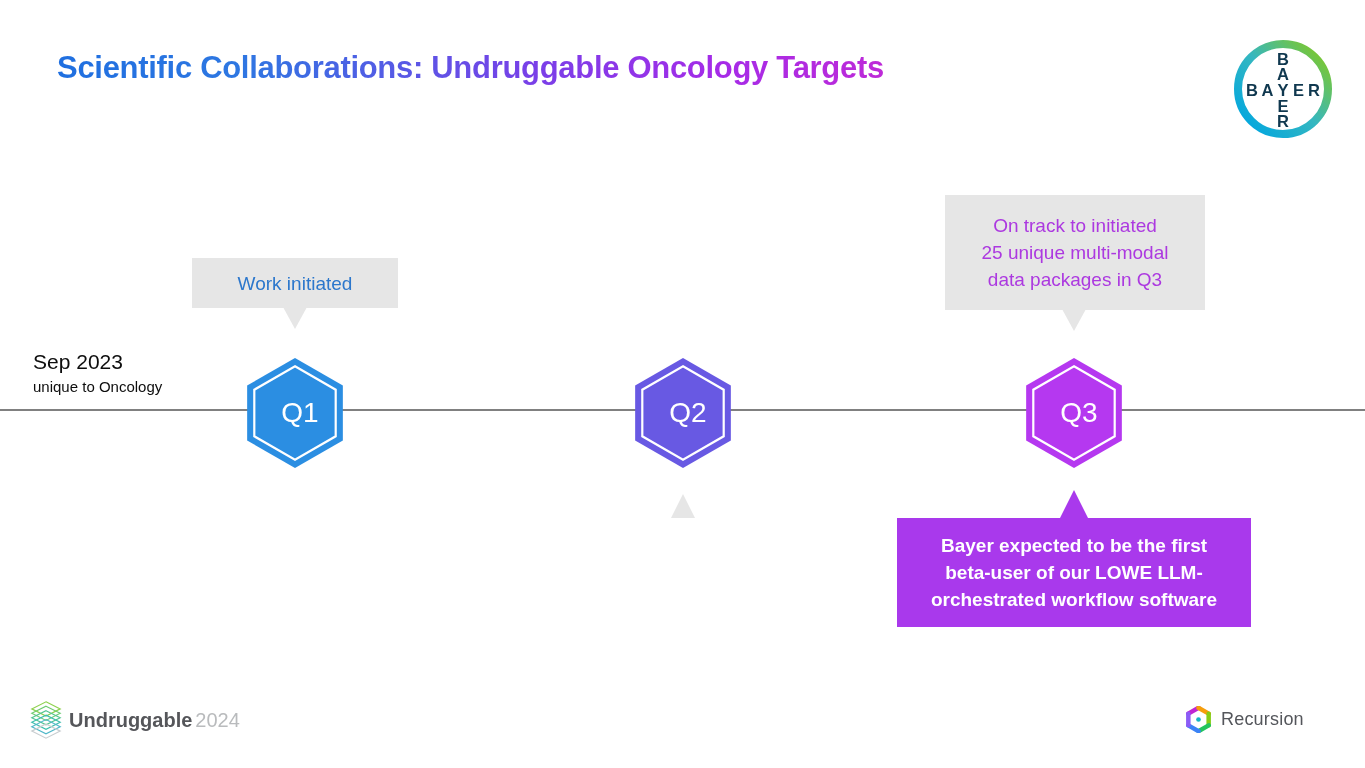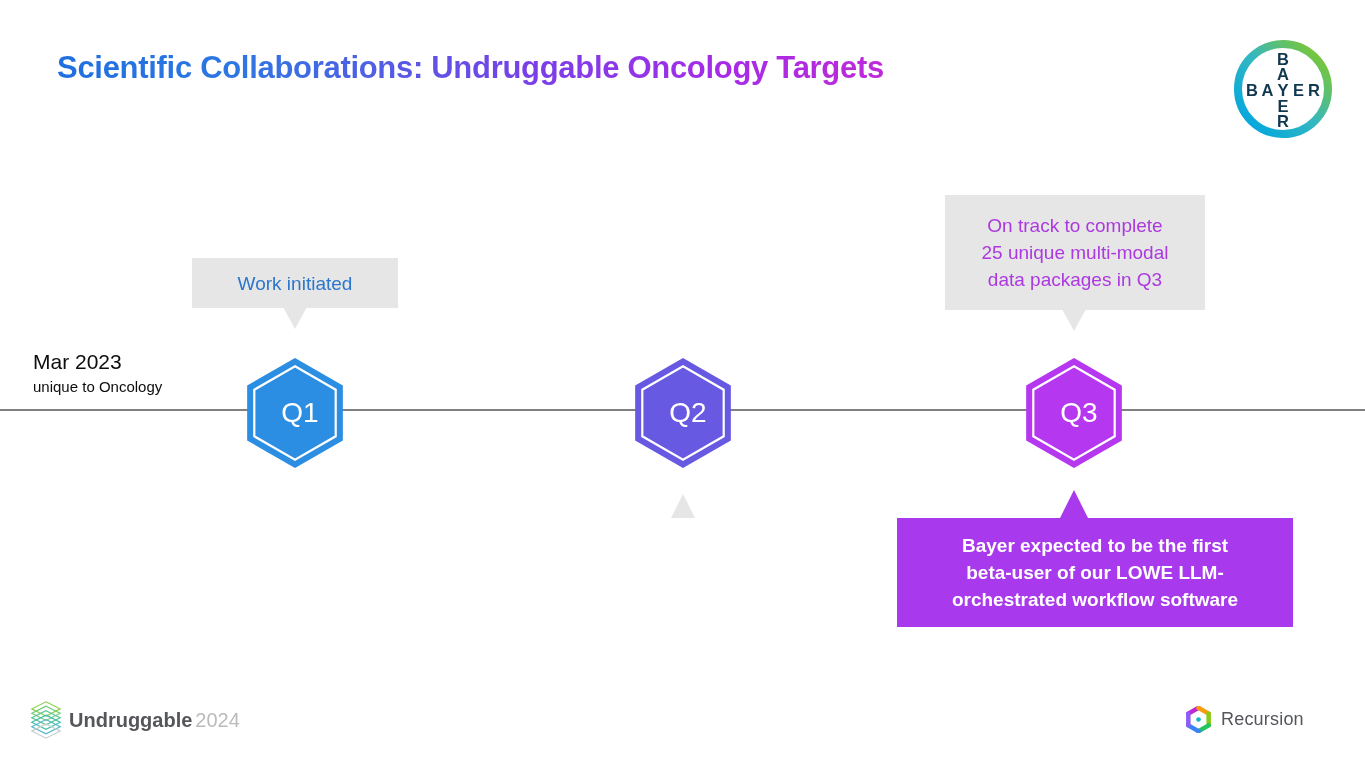--- a/index.html
+++ b/index.html
@@ -88,40 +88,40 @@
         <text x="50" y="35">A</text>
         <text x="50" y="66.5">E</text>
         <text x="50" y="82">R</text>
       </g>
     </svg>
   </div>
 
   <div class="tl-line"></div>
 
   <div class="start-label">
-    <div class="start-date">Mar 2023</div>
+    <div class="start-date">Sep 2023</div>
     <div class="start-note">unique to Oncology</div>
   </div>
 
   <div class="callout gray-bg c-q1" style="left:192px; top:258px; width:206px; height:50px;">
     <div class="c-line">Work initiated</div>
   </div>
   <div class="tail tail-down-gray" style="left:283px; top:307px;"></div>
 
   <div class="callout gray-bg c-q3a" style="left:945px; top:195px; width:260px; height:115px;">
-    <div class="c-line">On track to complete</div>
+    <div class="c-line">On track to initiated</div>
     <div class="c-line">25 unique multi-modal</div>
     <div class="c-line">data packages in Q3</div>
   </div>
   <div class="tail tail-down-gray" style="left:1062px; top:309px;"></div>
 
   <div class="tail tail-up-gray" style="left:671px; top:494px;"></div>
 
   <div class="tail tail-up-magenta" style="left:1060px; top:490px;"></div>
-  <div class="callout magenta-bg c-q3b" style="left:897px; top:518px; width:396px; height:109px;">
+  <div class="callout magenta-bg c-q3b" style="left:897px; top:518px; width:354px; height:109px;">
     <div class="c-line">Bayer expected to be the first</div>
     <div class="c-line">beta-user of our LOWE LLM-</div>
     <div class="c-line">orchestrated workflow software</div>
   </div>
 
   <div class="hex" style="left:247px; top:358px;">
     <svg viewBox="0 0 87 100" width="96" height="110">
       <polygon points="43.5,0 87,25 87,75 43.5,100 0,75 0,25" fill="#2B8EE2"></polygon>
       <polygon points="43.5,7.5 80.5,28.8 80.5,71.2 43.5,92.5 6.5,71.2 6.5,28.8" fill="none" stroke="#ffffff" stroke-width="2"></polygon>
     </svg>

